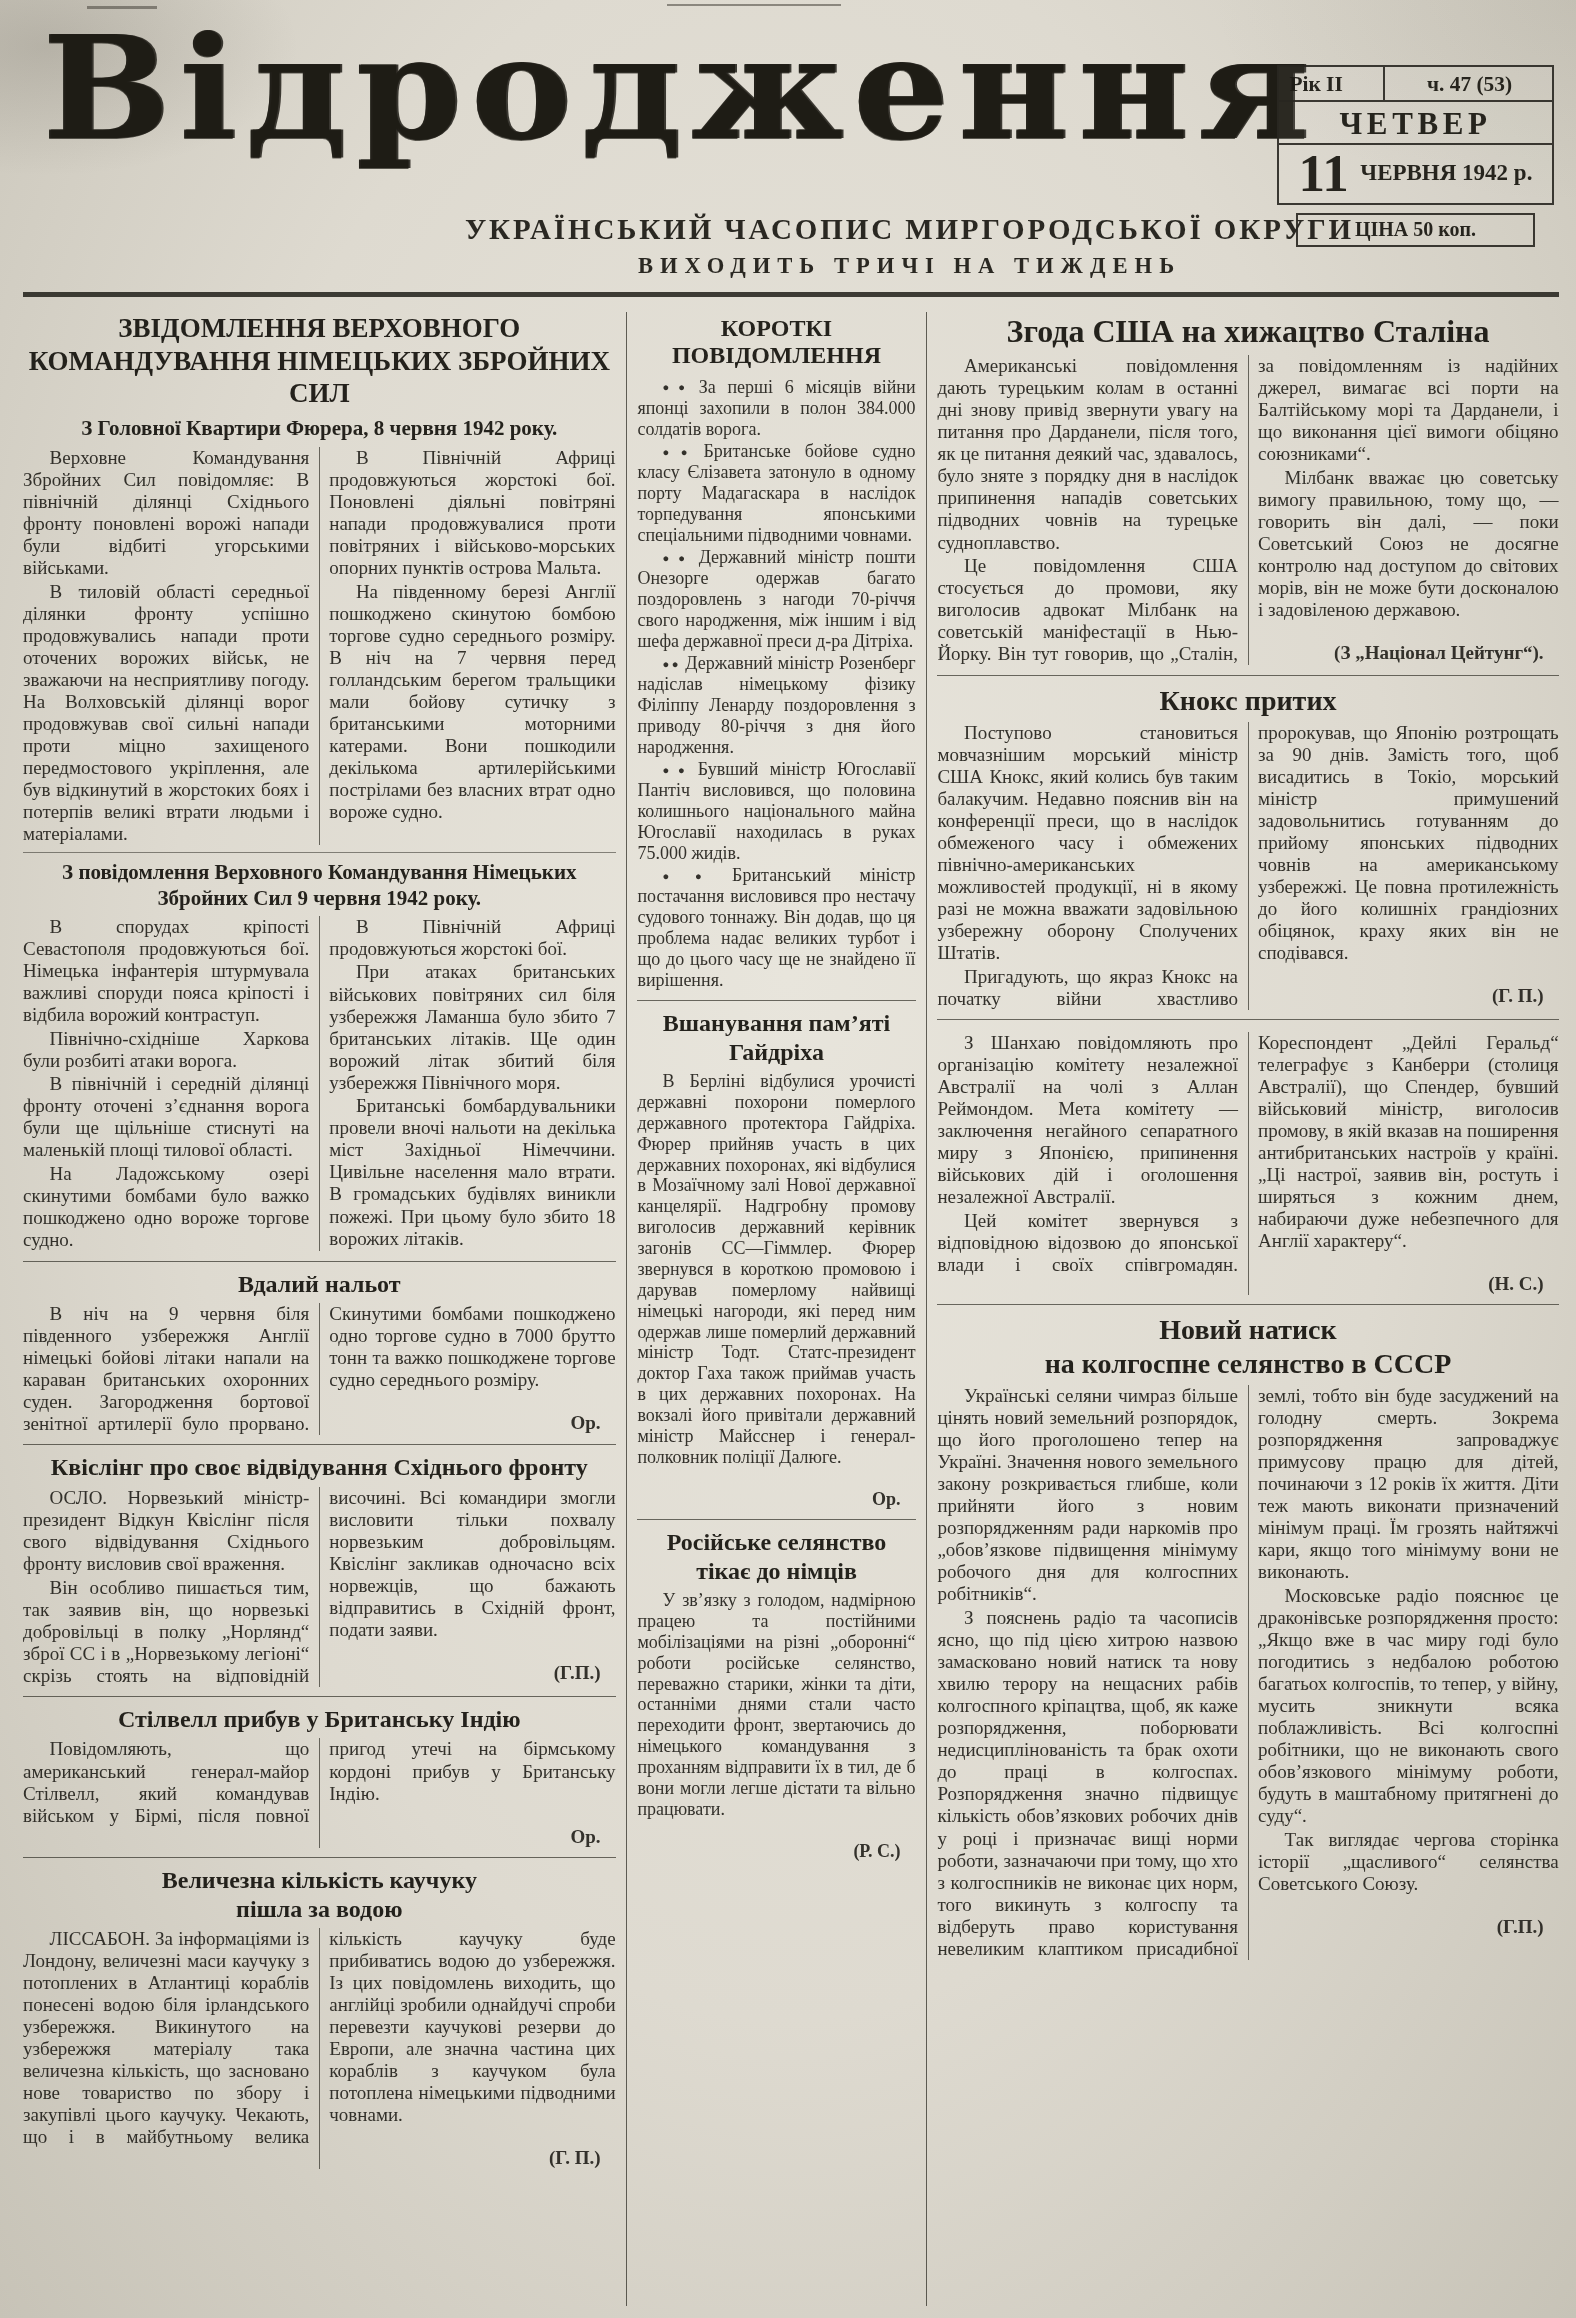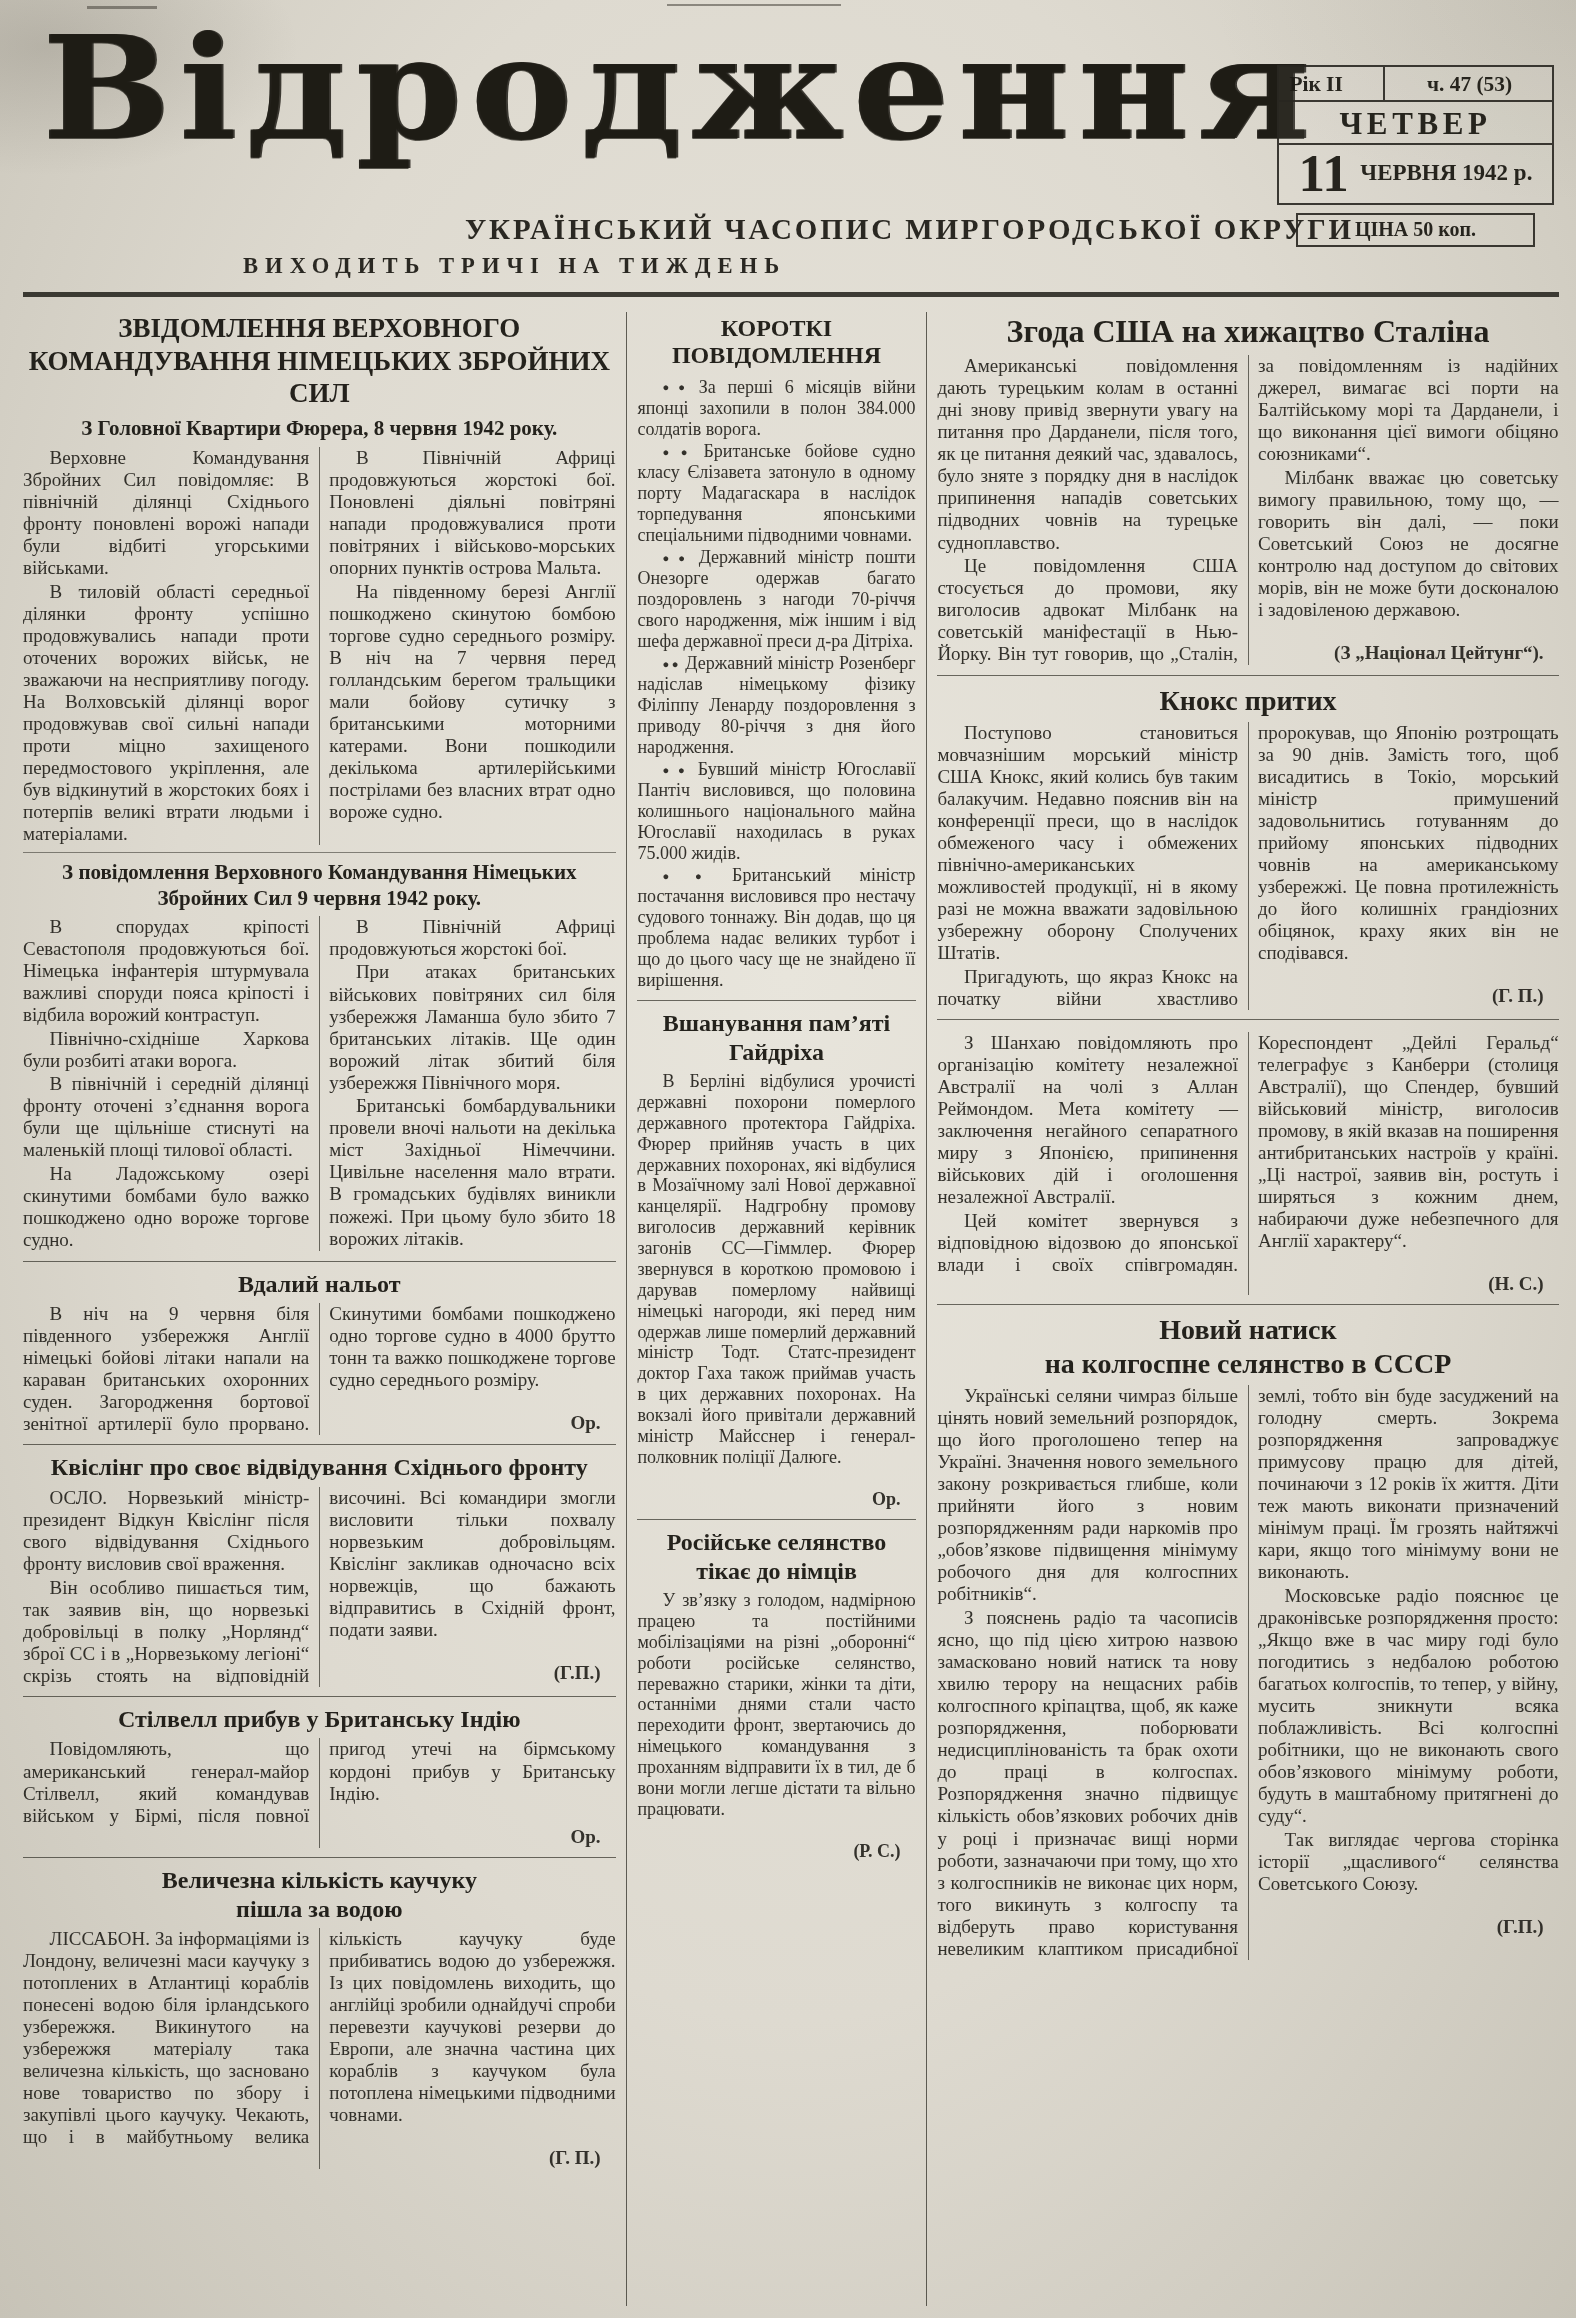--- a/index.html
+++ b/index.html
@@ -52,21 +52,21 @@
   .issue-price {
     margin: 8px auto 0; width: 86%;
     border: 2.3px solid rgba(40,38,32,0.9);
     font-size: 20px; font-weight: bold; text-align: center; padding: 3.5px 4.6px;
   }
   .subtitle {
     margin-top: 9.3px; padding-left: 243px; text-align: center;
     font-size: 29px; font-weight: bold; letter-spacing: 2.9px; color: rgba(28,26,20,0.93);
   }
   .schedule {
-    margin-top: 7px; padding-left: 243px; 
+    margin-top: 7px; padding-left: 243px; text-align: center;
     font-size: 22.6px; font-weight: bold; letter-spacing: 7px; color: rgba(28,26,20,0.93);
   }
   .mast-rule { height: 5.2px; background: rgba(38,36,30,0.88); margin: 12.8px 17.4px 0 23px; }
 
   
   .content { display: flex; align-items: stretch; margin: 15px 17.4px 0 23px; height: 1994px; }
   .col { overflow: hidden; font-size: 19px; line-height: 1.16; }
   .col-left  { width: 603px; padding-right: 10.4px; }
   .col-mid   { width: 301px; border-left: 1.7px solid rgba(50,48,40,0.75); border-right: 1.7px solid rgba(50,48,40,0.75); padding: 0 10.4px; font-size: 18px; }
   .col-right { flex: 1; padding-left: 10.4px; }
@@ -141,21 +141,21 @@
             <p class="para">На Ладожському озері скинутими бомбами було важко пошкоджено одно вороже торгове судно.</p>
             <p class="para">В Північній Африці продовжуються жорстокі бої.</p>
             <p class="para">При атаках британських військових повітряних сил біля узбережжя Ламанша було збито 7 британських літаків. Ще один ворожий літак збитий біля узбережжя Північного моря.</p>
             <p class="para">Британські бомбардувальники провели вночі нальоти на декілька міст Західньої Німеччини. Цивільне населення мало втрати. В громадських будівлях виникли пожежі. При цьому було збито 18 ворожих літаків.</p>
           </div>
       </article>
 
       <article class="art">
         <h2 class="t-art">Вдалий нальот</h2>
         <div class="two-col">
-          <p class="para">В ніч на 9 червня біля південного узбережжя Англії німецькі бойові літаки напали на караван британських охоронних суден. Загородження бортової зенітної артилерії було прорвано. Скинутими бомбами пошкоджено одно торгове судно в 4000 брутто тонн та важко пошкоджене торгове судно середнього розміру.</p>
+          <p class="para">В ніч на 9 червня біля південного узбережжя Англії німецькі бойові літаки напали на караван британських охоронних суден. Загородження бортової зенітної артилерії було прорвано. Скинутими бомбами пошкоджено одно торгове судно в 7000 брутто тонн та важко пошкоджене торгове судно середнього розміру.</p>
             <div class="sig">Ор.</div>
         </div>
       </article>
 
       <article class="art">
         <h2 class="t-art">Квіслінг про своє відвідування Східнього фронту</h2>
         <div class="two-col">
           <p class="para">ОСЛО. Норвезький міністр-президент Відкун Квіслінг після свого відвідування Східнього фронту висловив свої враження.</p>
             <p class="para">Він особливо пишається тим, так заявив він, що норвезькі добровільці в полку „Норлянд“ зброї СС і в „Норвезькому легіоні“ скрізь стоять на відповідній височині. Всі командири змогли висловити тільки похвалу норвезьким добровільцям. Квіслінг закликав одночасно всіх норвежців, що бажають відправитись в Східній фронт, подати заяви.</p>
             <div class="sig">(Г.П.)</div>

